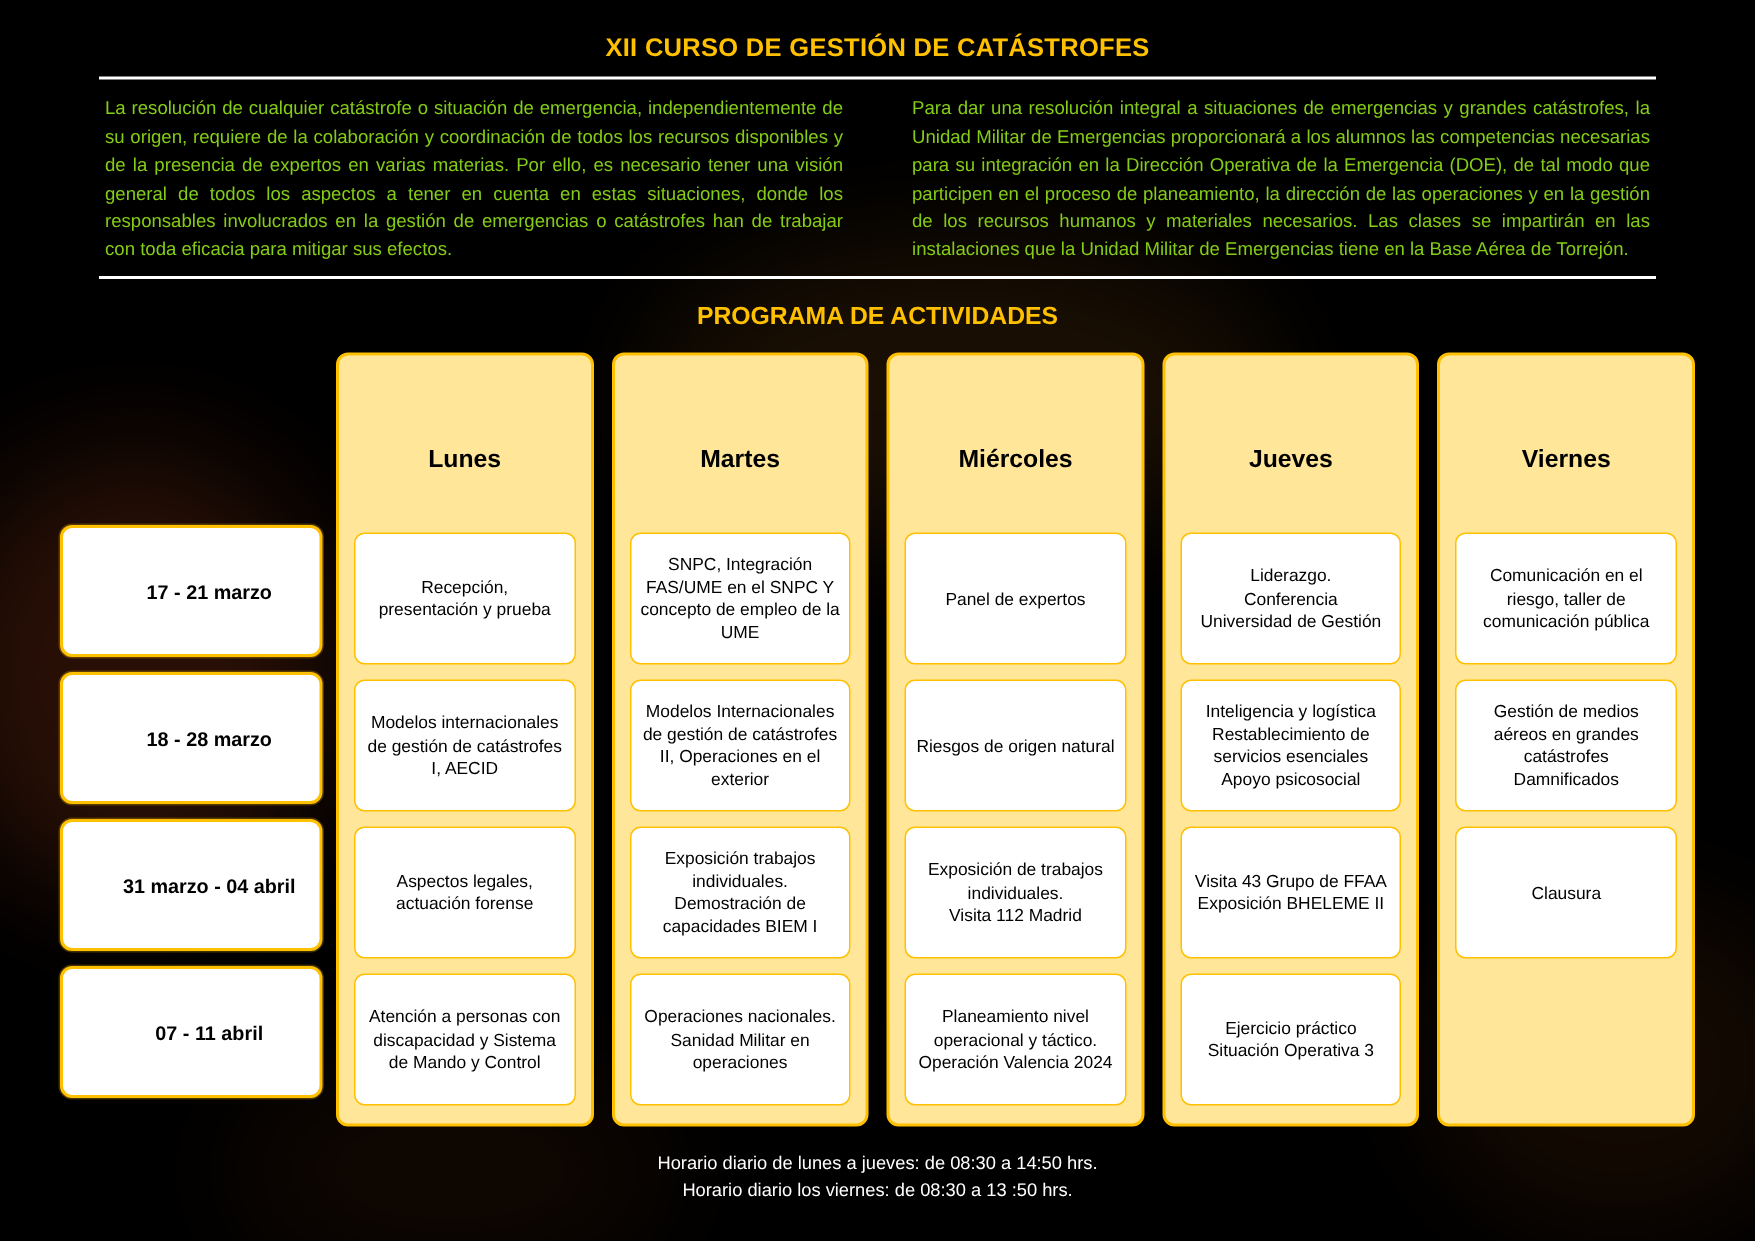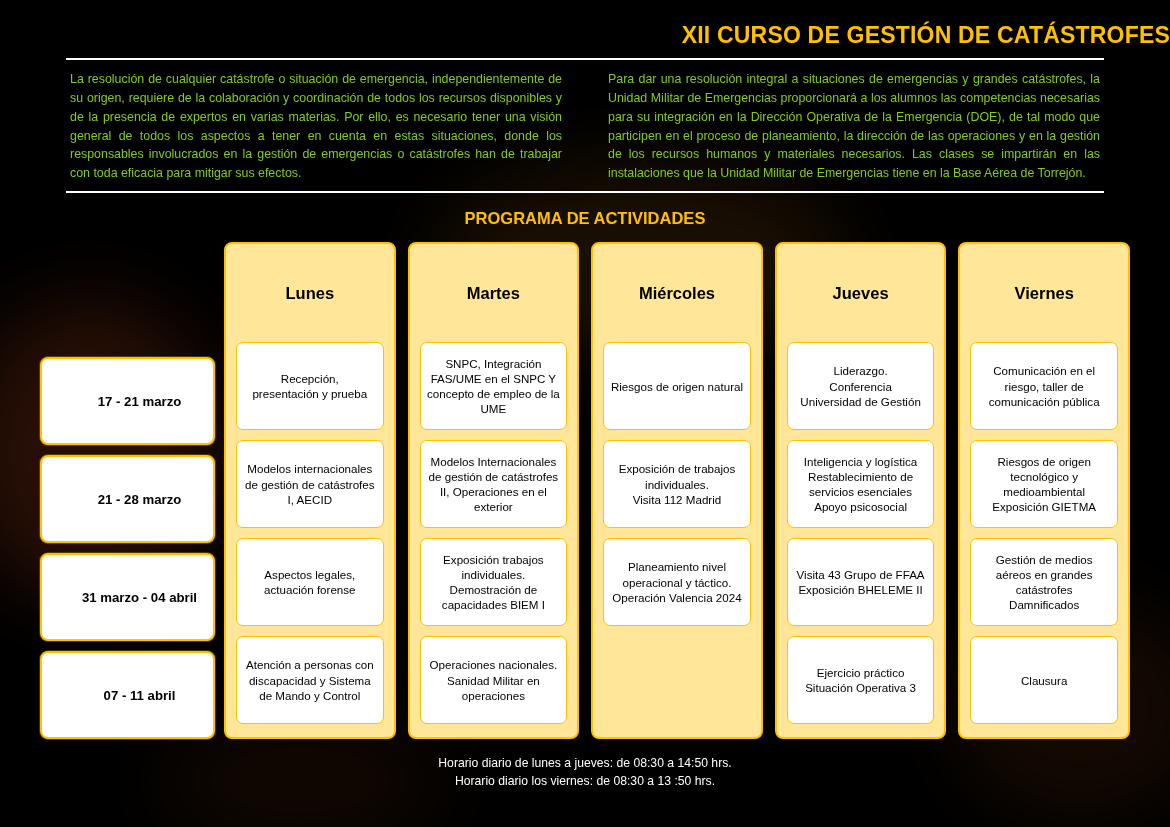--- a/index.html
+++ b/index.html
@@ -16,24 +16,24 @@
   
   .bg-blotch { position:absolute; border-radius:50%; filter: blur(40px); pointer-events:none; }
   .b1 { left:-40px; top:300px; width:260px; height:300px; background:#4a1d0c; opacity:.55; }
   .b2 { left:430px; top:160px; width:420px; height:200px; background:#3a2208; opacity:.45; }
   .b3 { left:950px; top:600px; width:260px; height:220px; background:#3a1c06; opacity:.35; }
   .b4 { left:150px; top:700px; width:300px; height:160px; background:#2a1405; opacity:.35; }
 
   .page { position:relative; width:1170px; height:827px; z-index:2; }
 
   .title {
-    text-align:right;
+    text-align:center;
     color:#FFC000;
     font-weight:bold;
-    font-size:23px;
+    font-size:17px;
     letter-spacing:.2px;
     padding-top:22px;
   }
 
   .rule {
     height:2px;
     background:#ffffff;
     margin: 9px 66px 0 66px;
   }
   .rule.bottom { margin-top: 8px; }
@@ -96,21 +96,21 @@
     display:flex;
     flex:1;
     gap:12px;
     padding-left:9px;
   }
   .day-col {
     flex:1;
     background:#FFE699;
     border:2px solid #FFC000;
     border-radius:8px;
-    padding: 0 10px 12px 10px;
+    padding: 20px 10px 12px 10px;
     display:flex;
     flex-direction:column;
   }
   .day-head {
     height: 98px;
     display:flex;
     align-items:center;
     justify-content:center;
     color:#000;
     font-weight:bold;
@@ -160,21 +160,21 @@
   </div>
 
   <div class="rule bottom"></div>
 
   <div class="program-title">PROGRAMA DE ACTIVIDADES</div>
 
   <div class="grid">
 
     <div class="weeks-col">
       <div class="week-cell">17 - 21 marzo</div>
-      <div class="week-cell">21 - 28 marzo</div>
+      <div class="week-cell">18 - 28 marzo</div>
       <div class="week-cell">31 marzo - 04 abril</div>
       <div class="week-cell">07 - 11 abril</div>
     </div>
 
     <div class="days">
 
       <div class="day-col">
         <div class="day-head">Lunes</div>
         <div class="cells">
           <div class="cell">Recepción,
@@ -193,20 +193,21 @@
           <div class="cell">Exposición trabajos individuales.
 Demostración de capacidades BIEM I</div>
           <div class="cell">Operaciones nacionales.
 Sanidad Militar en operaciones</div>
         </div>
       </div>
 
       <div class="day-col">
         <div class="day-head">Miércoles</div>
         <div class="cells">
+          <div class="cell">Panel de expertos</div>
           <div class="cell">Riesgos de origen natural</div>
           <div class="cell">Exposición de trabajos individuales.
 Visita 112 Madrid</div>
           <div class="cell">Planeamiento nivel operacional  y táctico.
 Operación Valencia 2024</div>
         </div>
       </div>
 
       <div class="day-col">
         <div class="day-head">Jueves</div>
@@ -221,22 +222,20 @@
 Exposición BHELEME II</div>
           <div class="cell">Ejercicio práctico
 Situación Operativa 3</div>
         </div>
       </div>
 
       <div class="day-col">
         <div class="day-head">Viernes</div>
         <div class="cells">
           <div class="cell">Comunicación en el riesgo, taller de comunicación pública</div>
-          <div class="cell">Riesgos de origen tecnológico y medioambiental
-Exposición GIETMA</div>
           <div class="cell">Gestión de medios aéreos en grandes catástrofes
 Damnificados</div>
           <div class="cell">Clausura</div>
         </div>
       </div>
 
     </div>
   </div>
 
   <div class="footer">

